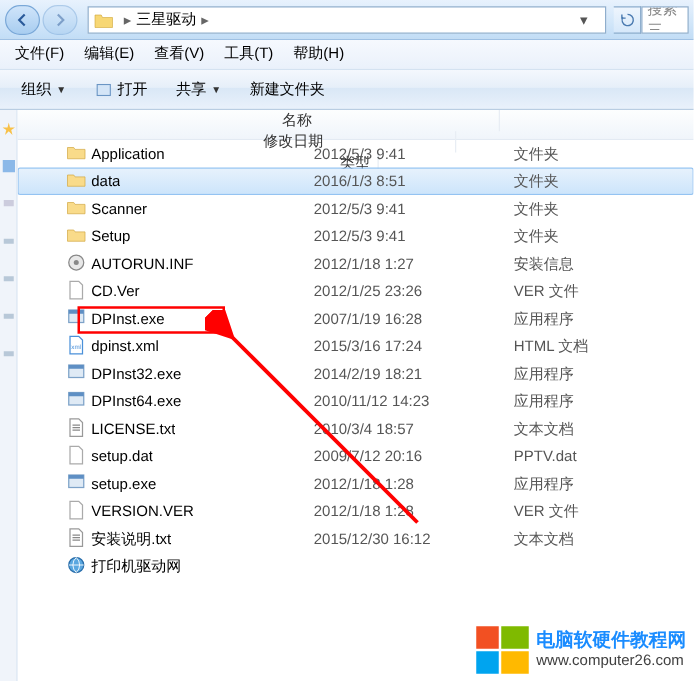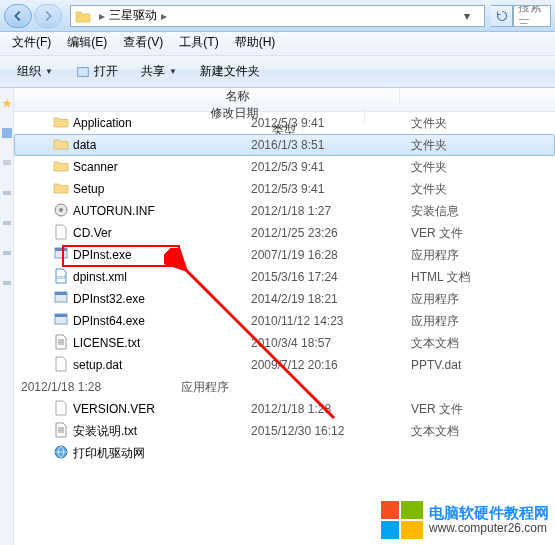--- a/index.html
+++ b/index.html
@@ -280,20 +280,27 @@
           <div class="cell-name">
             <span><svg width="16" height="16" viewBox="0 0 16 16">
                 <path d="M3 1 h7 l3 3 v11 h-10 z" fill="#fff" stroke="#aaa"></path>
               </svg></span>
             <span class="fname">setup.dat</span>
           </div>
           <div class="cell-date">2009/7/12 20:16</div>
           <div class="cell-type">PPTV.dat</div>
         </div>
         <div class="row">
+          <div class="cell-name">
+            <span><svg width="16" height="16" viewBox="0 0 16 16">
+                <rect x="2" y="2" width="12" height="10" fill="#dfeaf5" stroke="#7da2c8"></rect>
+                <rect x="2" y="2" width="12" height="3" fill="#5e8fc4"></rect>
+              </svg></span>
+            <span class="fname">setup.exe</span>
+          </div>
           <div class="cell-date">2012/1/18 1:28</div>
           <div class="cell-type">应用程序</div>
         </div>
         <div class="row">
           <div class="cell-name">
             <span><svg width="16" height="16" viewBox="0 0 16 16">
                 <path d="M3 1 h7 l3 3 v11 h-10 z" fill="#fff" stroke="#aaa"></path>
               </svg></span>
             <span class="fname">VERSION.VER</span>
           </div>

